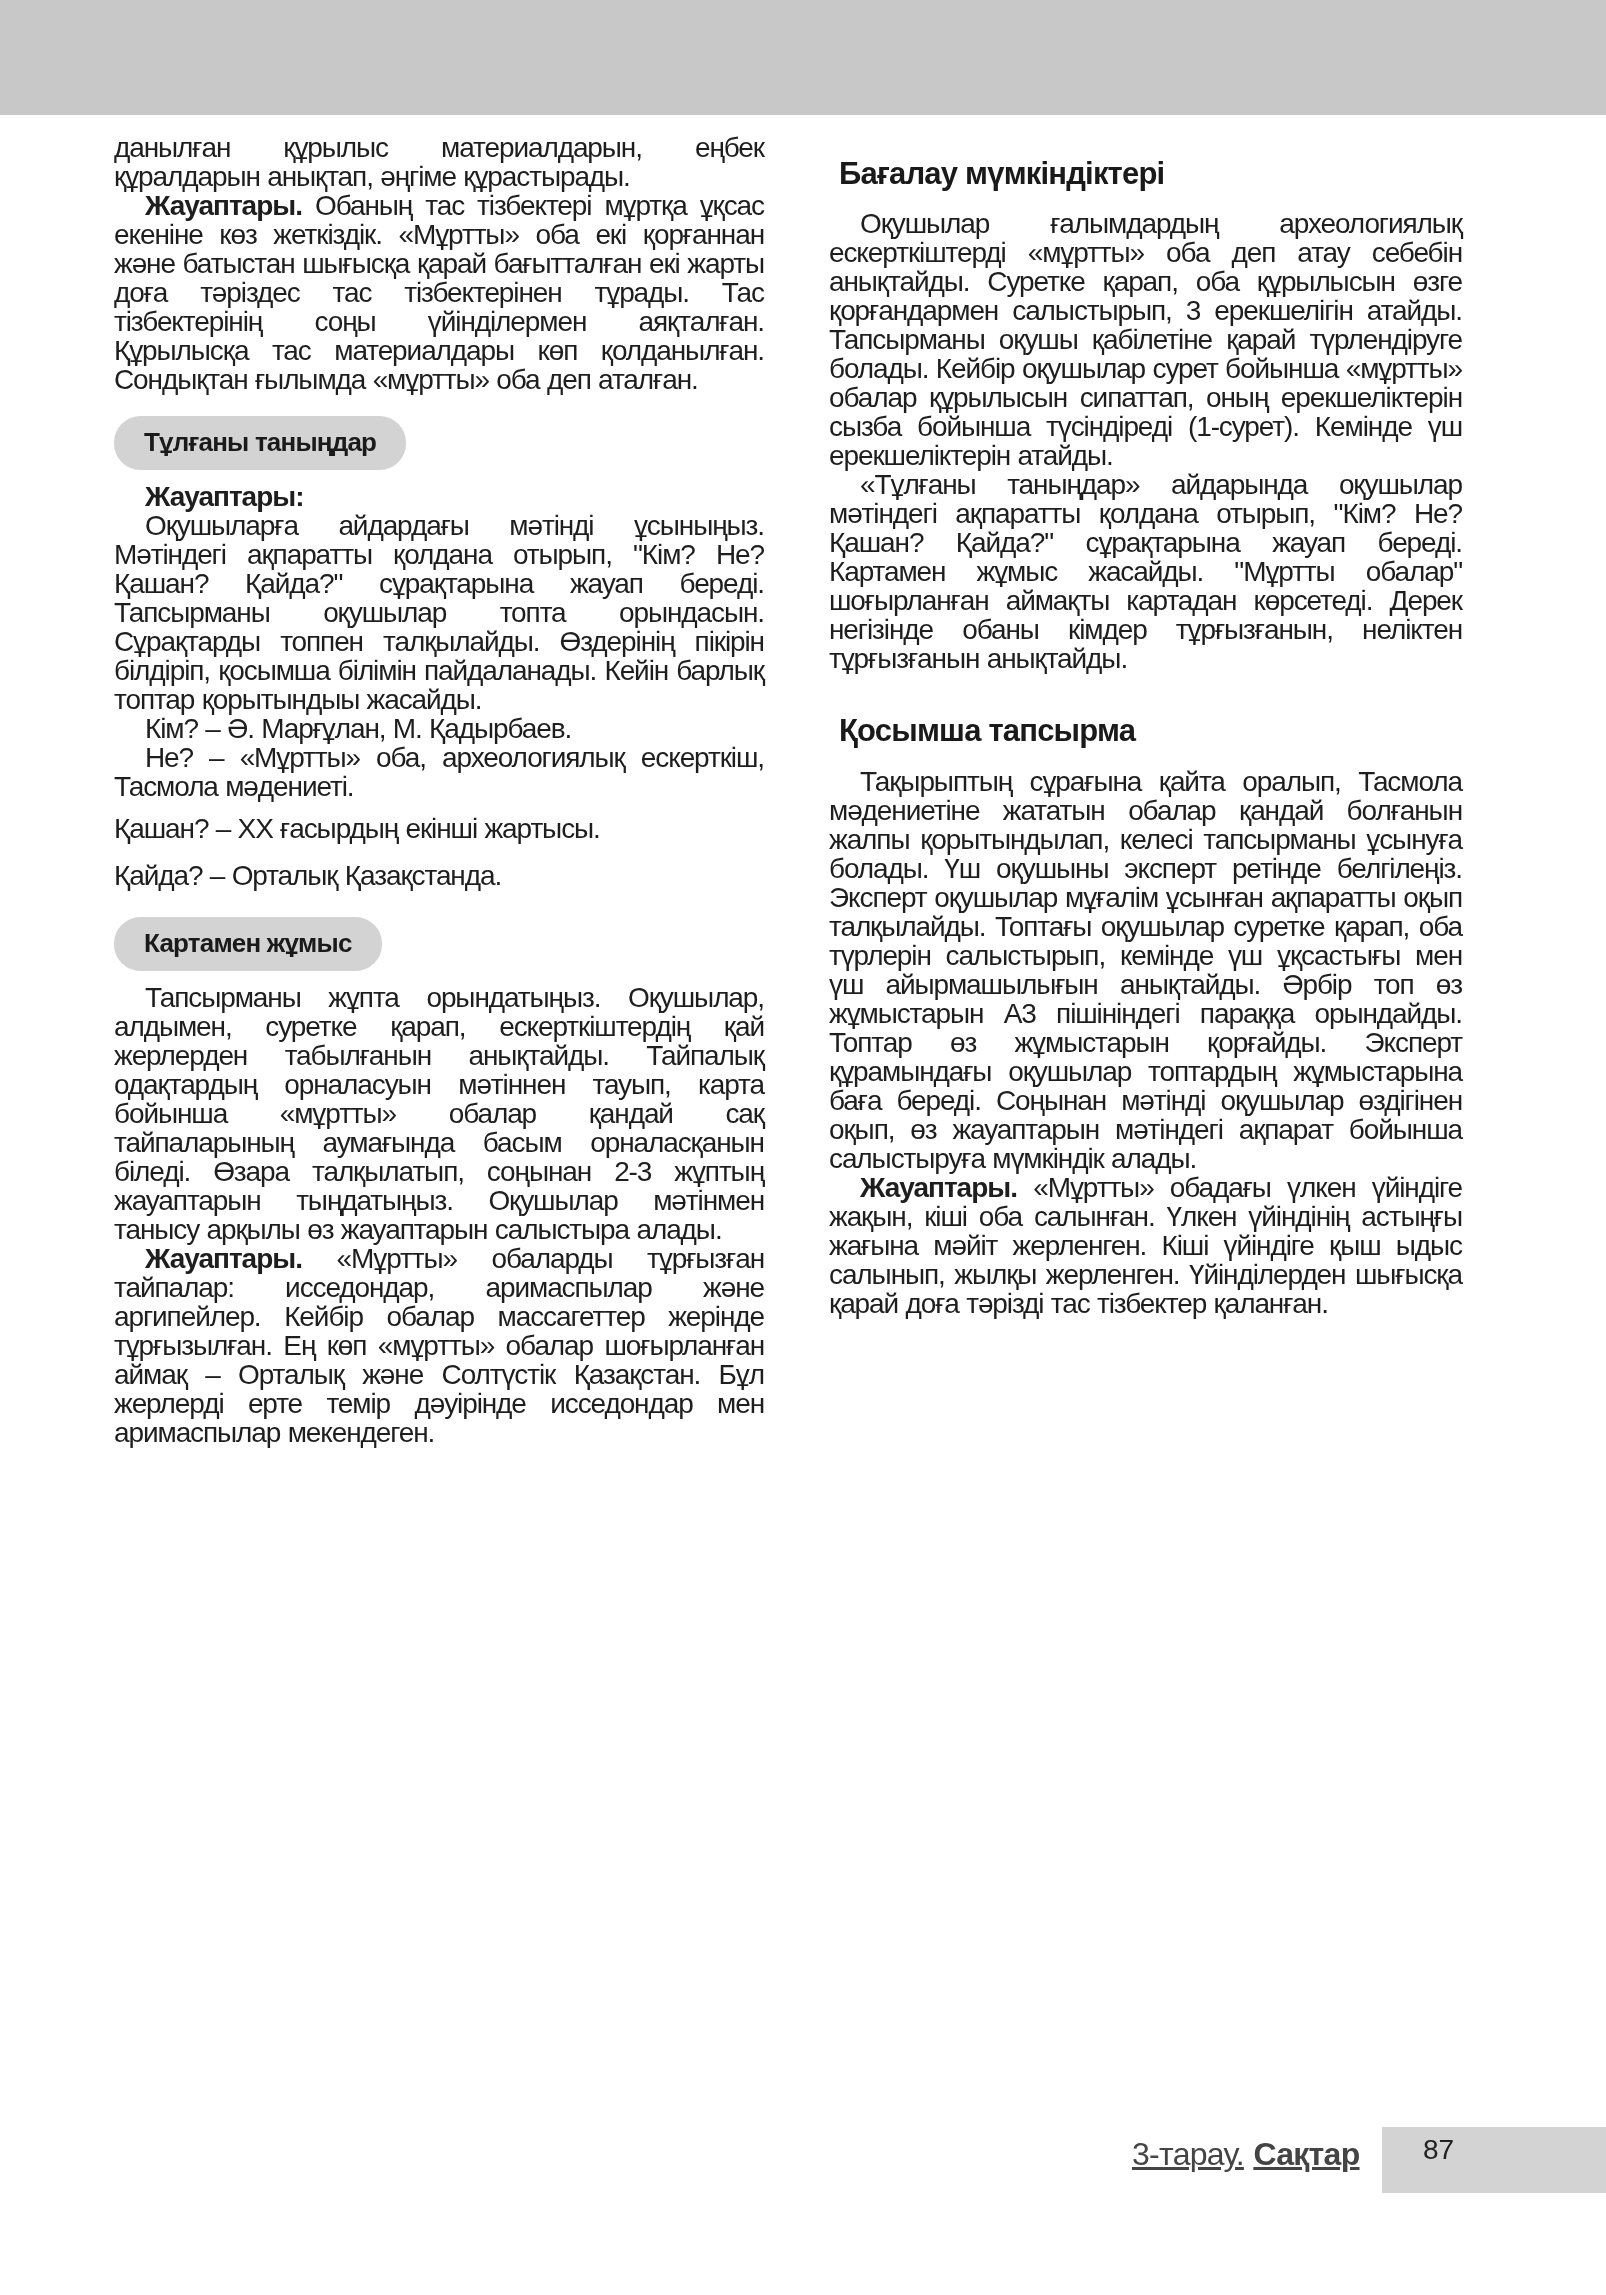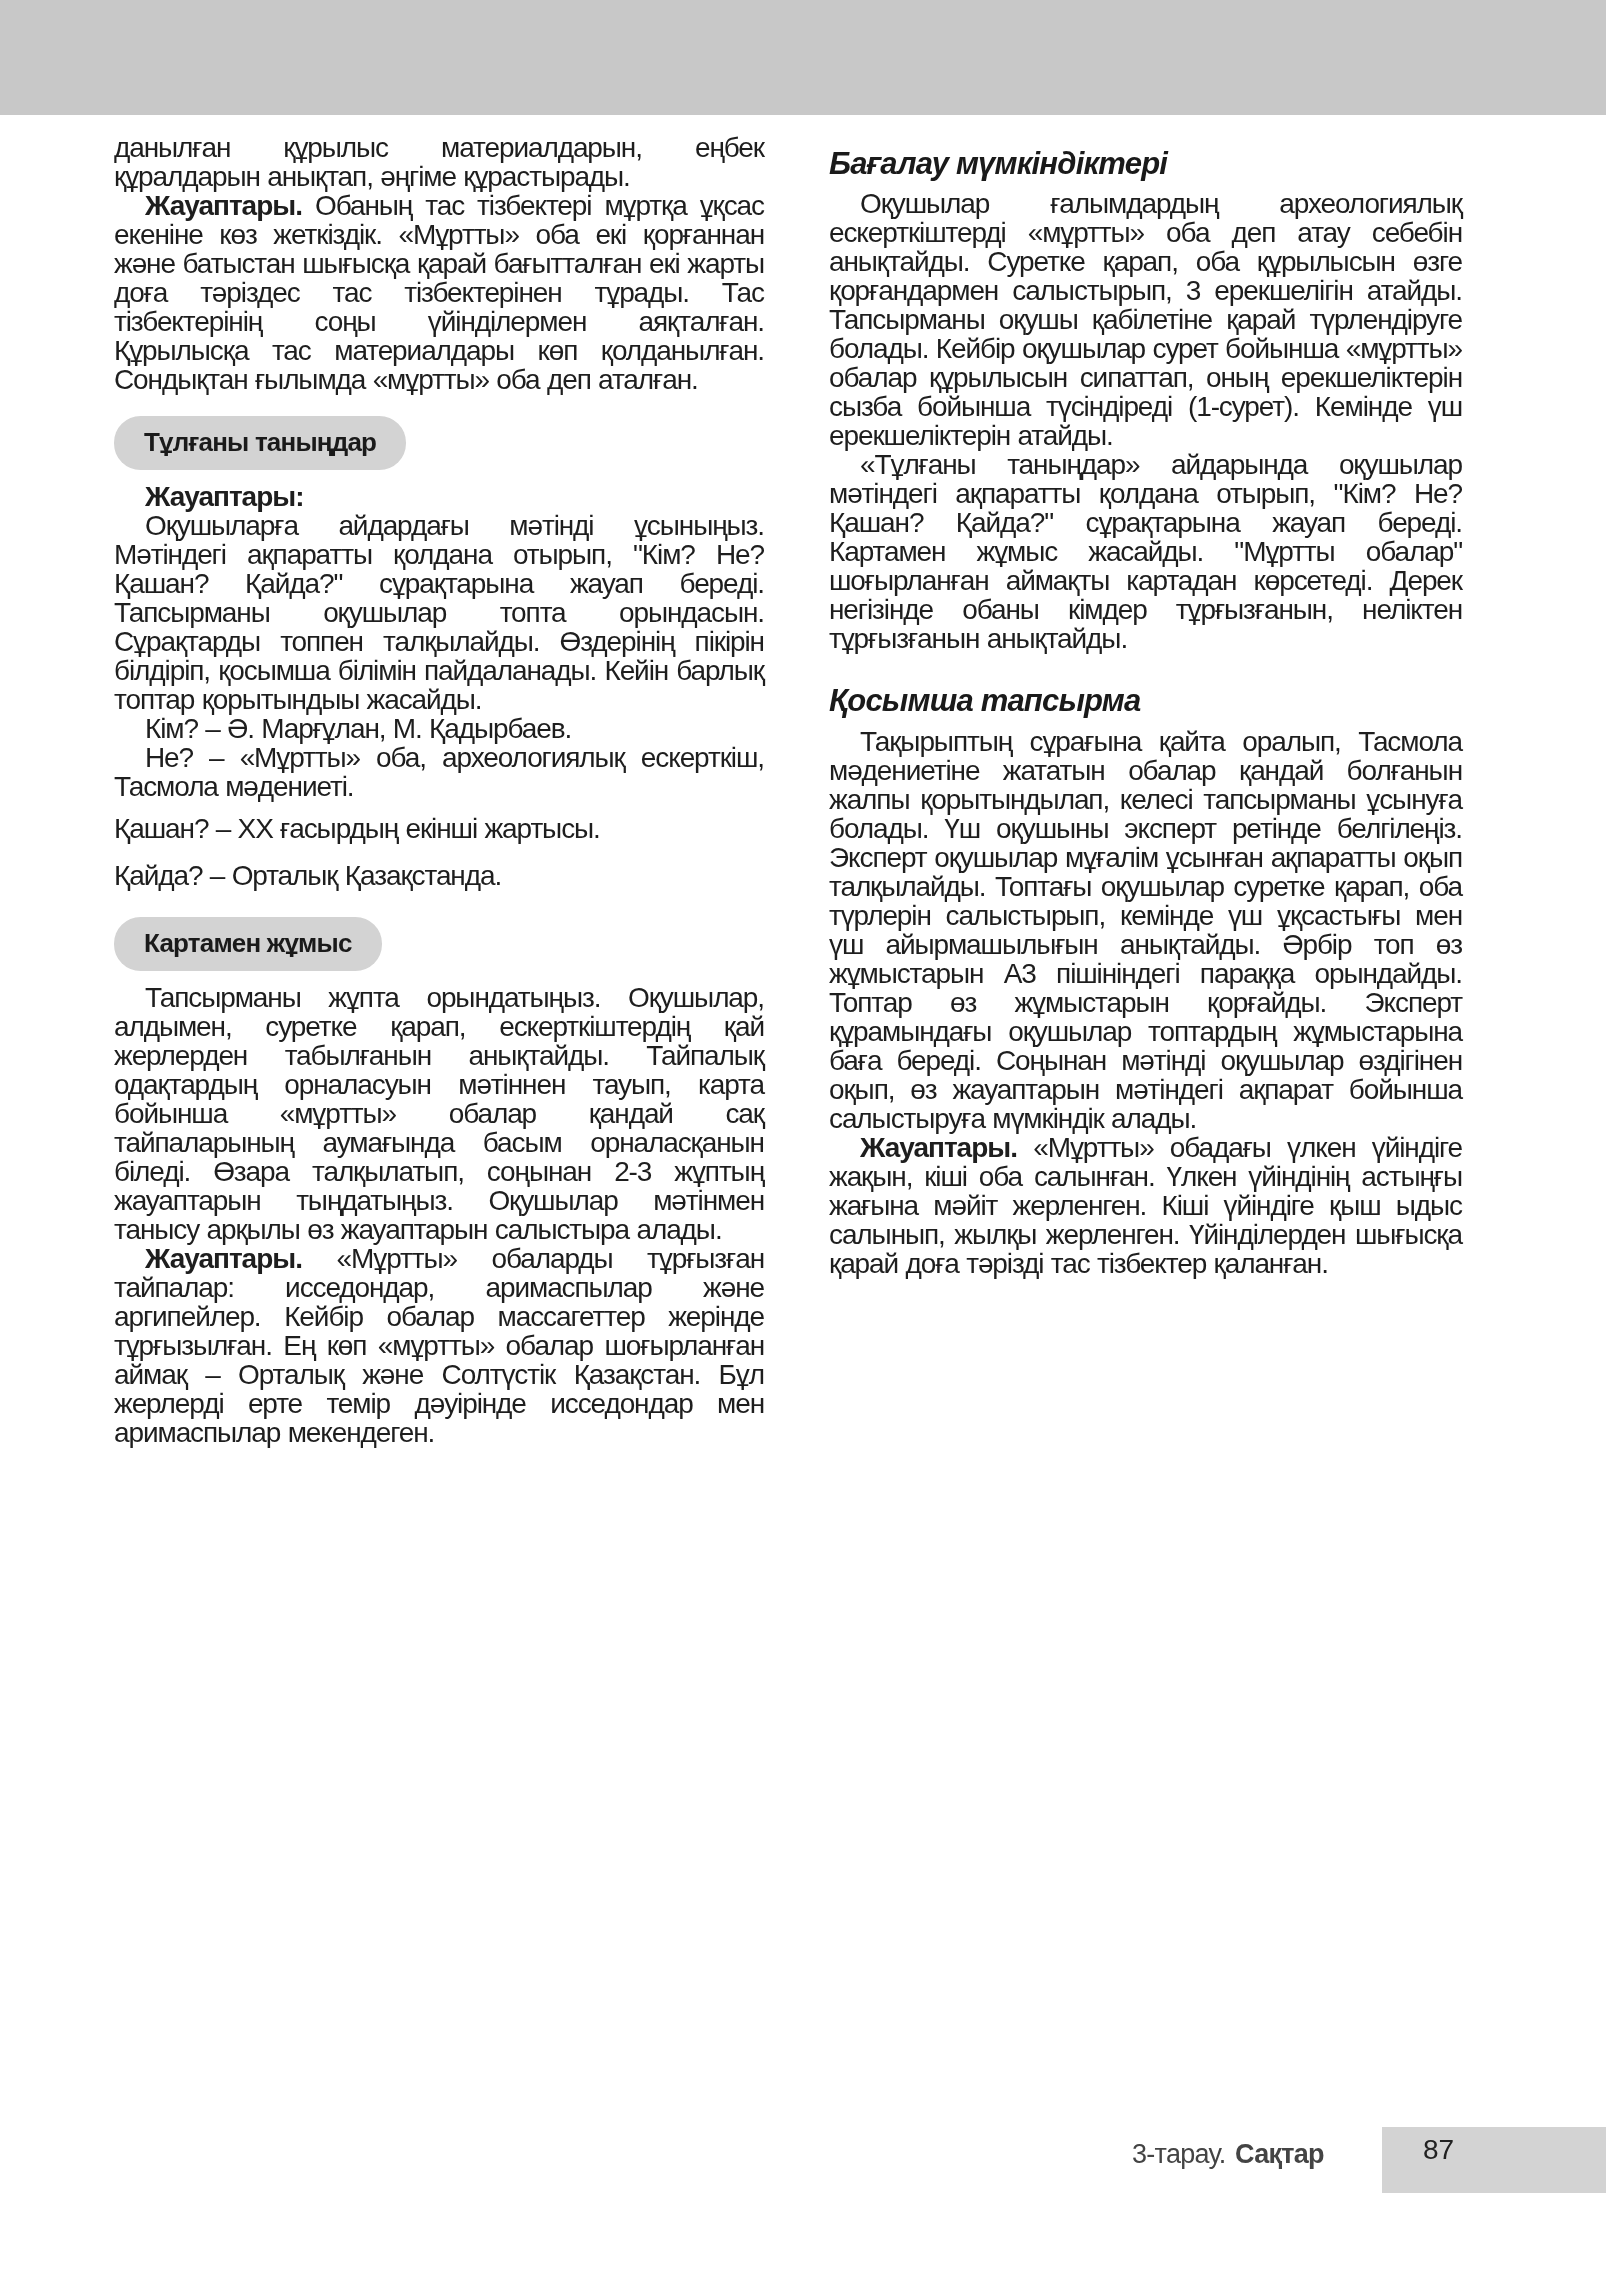--- a/index.html
+++ b/index.html
@@ -17,24 +17,24 @@
     letter-spacing: -1.1px; word-spacing: 0.7px; hyphens: manual;
   }
   .p.indent { text-indent: 31px; }
   .p.noindent { text-indent: 0; }
   .b { font-weight: bold; letter-spacing: -1px; }
   .pill {
     display: inline-block; height: 54px; line-height: 53px; border-radius: 26.5px;
     background: #d3d3d3; padding: 0 30px 0 30px; font-weight: bold; font-size: 26px;
     letter-spacing: -0.8px; color: #1a1a1a; margin: 0;
   }
-  .h2 { font-size: 31px; font-weight: bold; letter-spacing: -0.8px; margin: 0; line-height: 41px; color: #1a1a1a; font-style: italic; }
+  .h2 { font-size: 31px; font-weight: bold; letter-spacing: -0.8px; margin: 10px; line-height: 41px; color: #1a1a1a; }
   .footer-chapter {
     position: absolute; left: 1132px; top: 2129px; height: 50px; line-height: 50px;
-    font-size: 27px; color: #444; letter-spacing: -0.7px;
+    font-size: 32px; color: #444; letter-spacing: -0.7px; text-decoration: underline;
   }
   .footer-chapter .chap-title { font-weight: bold; color: #444; margin-left: 9.5px; }
   .footer-page {
     position: absolute; left: 1382px; top: 2127px; width: 225px; height: 66px; background: #d3d3d3;
   }
   .footer-page span { position: absolute; left: 41px; top: 6.8px; font-size: 28px; color: #222; }
 </style>
 </head>
 <body>
 

